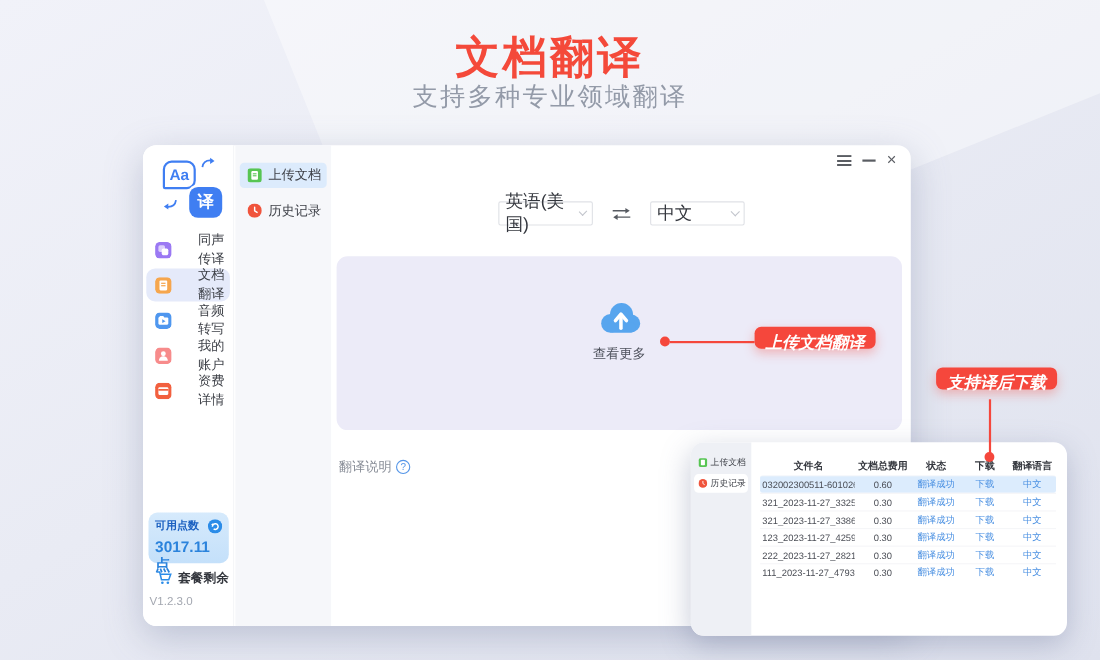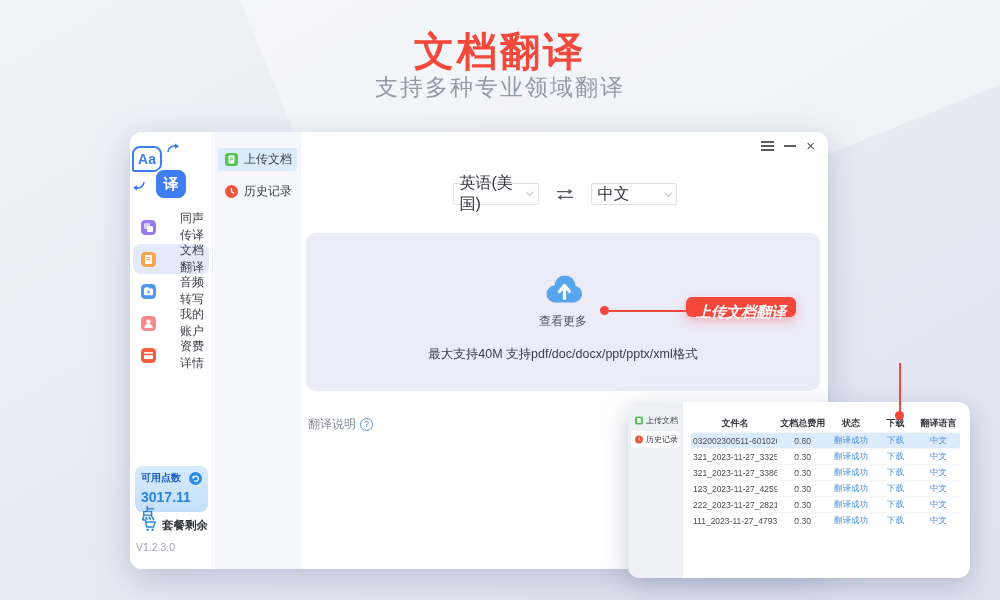--- a/index.html
+++ b/index.html
@@ -18,21 +18,21 @@
               font-size:23px; color:#939aa8; letter-spacing:2px; }
 
   
   .window { position:absolute; left:130px; top:132px; width:698px; height:437px;
             background:#fff; border-radius:12px; z-index:10;
             box-shadow:0 10px 34px rgba(110,120,155,.35); }
 
   
   .sidebar1 { position:absolute; left:0; top:0; width:83px; height:100%;
               border-right:1px solid #f0f1f5; border-radius:12px 0 0 12px; background:#fff; }
-  .logo { position:absolute; left:0; top:10px; width:58px; height:58px; }
+  .logo { position:absolute; left:16px; top:10px; width:58px; height:58px; }
   .bubble-aa { position:absolute; left:2px; top:4px; width:30px; height:26px; background:#fff;
                border:2px solid #3f7ef2; border-radius:8px 8px 8px 2px; color:#3f7ef2;
                font-weight:bold; font-size:14px; text-align:center; line-height:22px; z-index:1; }
   .bubble-yi { position:absolute; right:2px; bottom:2px; width:30px; height:28px; background:#3f7ef2;
                border-radius:8px 8px 8px 8px; color:#fff; font-weight:bold; font-size:15px;
                text-align:center; line-height:28px; box-shadow:0 0 0 2px #fff; z-index:2; }
   .logo-arrow { position:absolute; z-index:0; }
   .logo-arrow.tr { right:6px; top:0; }
   .logo-arrow.bl { left:0; bottom:8px; transform:rotate(180deg); }
 
@@ -265,34 +265,34 @@
                 <circle cx="13" cy="21" r="8.5"></circle>
                 <circle cx="23" cy="13" r="10.5"></circle>
                 <circle cx="32" cy="21" r="8"></circle>
                 <rect x="10" y="20" width="26" height="9.5" rx="4.5"></rect>
               </g>
               <path d="M22.5 25.5 v-9.5" stroke="#fff" stroke-width="3.2" stroke-linecap="round"></path>
               <path d="M17.5 18.5 l5-6 5 6" fill="none" stroke="#fff" stroke-width="3.2" stroke-linecap="round" stroke-linejoin="round"></path>
             </svg>
         </div>
         <div class="up-t2">查看更多</div>
-        <div class="up-t3">最大支持40M 支持pdf/doc/docx/ppt/pptx/xml格式</div>
       </div>
 
       <div class="note-row">
         <span>翻译说明</span>
         <span class="q-icon">?</span>
       </div>
     </div>
   </div>
 
   <div class="c-dot1"></div>
   <div class="c-line-h"></div>
   <div class="callout callout1">上传文档翻译</div>
 
+  <div class="callout callout2">支持译后下载</div>
   <div class="c-line-v"></div>
   <div class="c-dot2"></div>
 
   <div class="inset">
     <div class="inset-side">
       <div class="mini-tab">
         <svg width="9" height="9" viewBox="0 0 13 13">
             <rect width="13" height="13" rx="3" fill="#57c553"></rect>
             <rect x="3.5" y="2.5" width="6" height="8" rx="1" fill="#fff"></rect>
           </svg>

